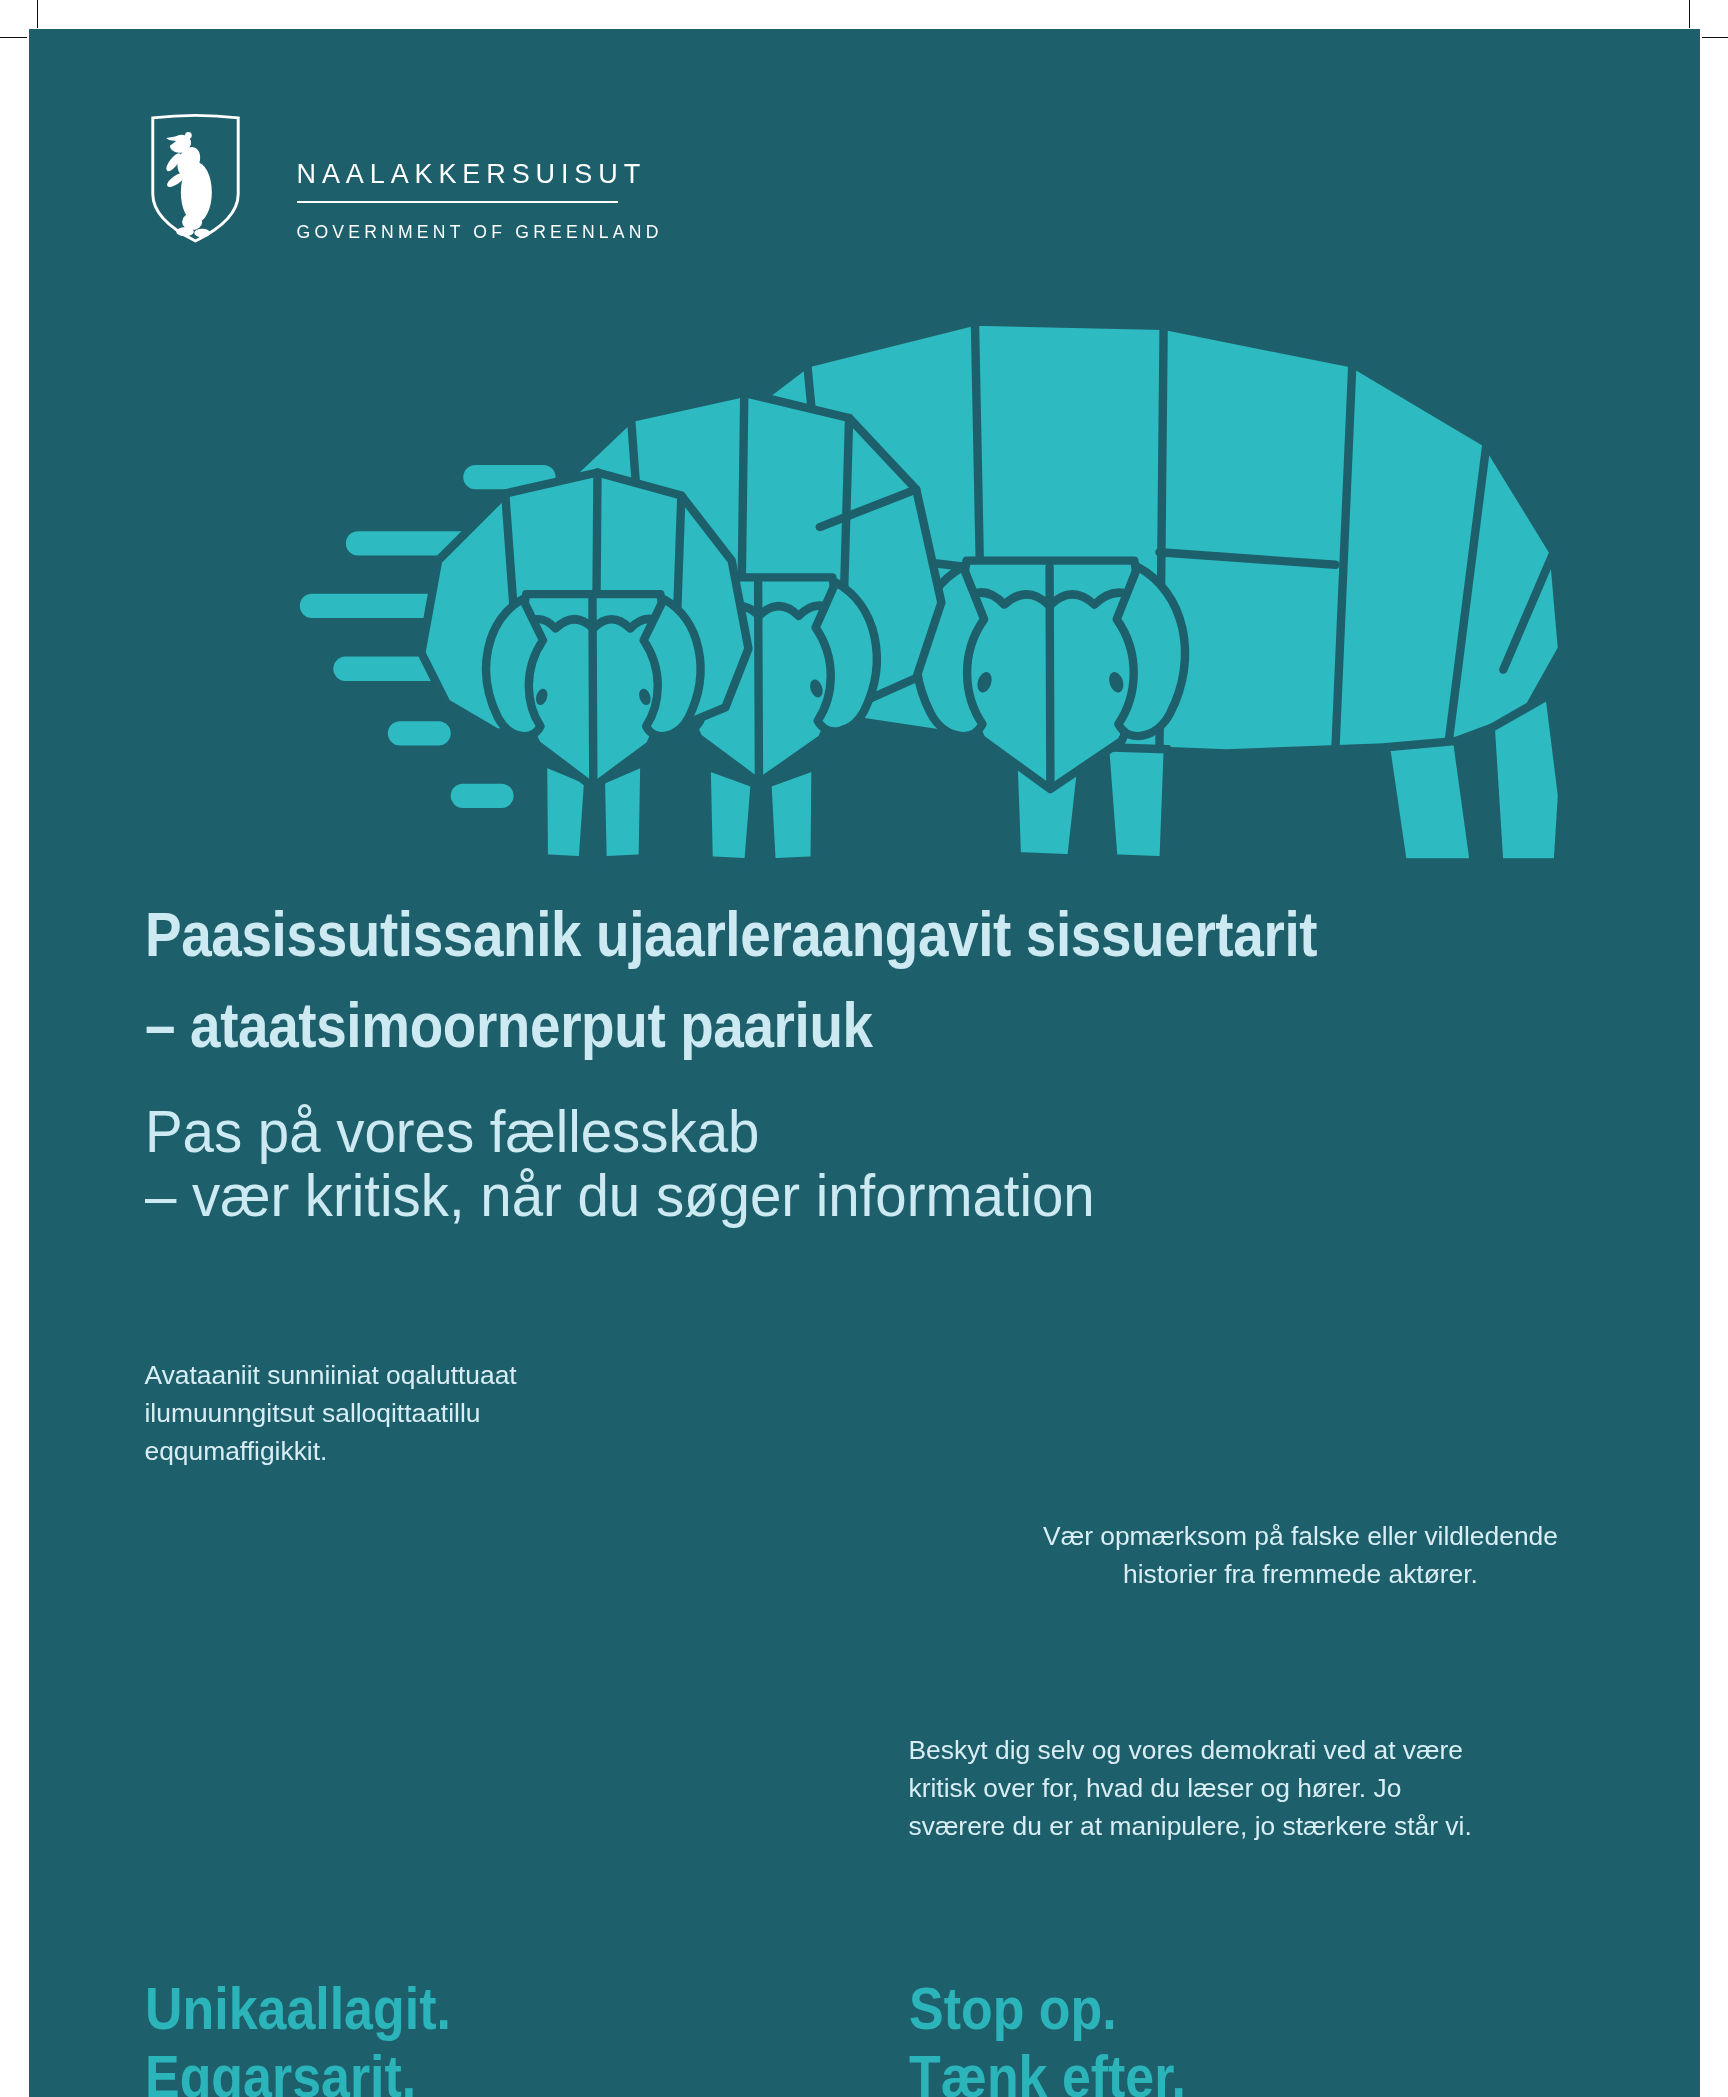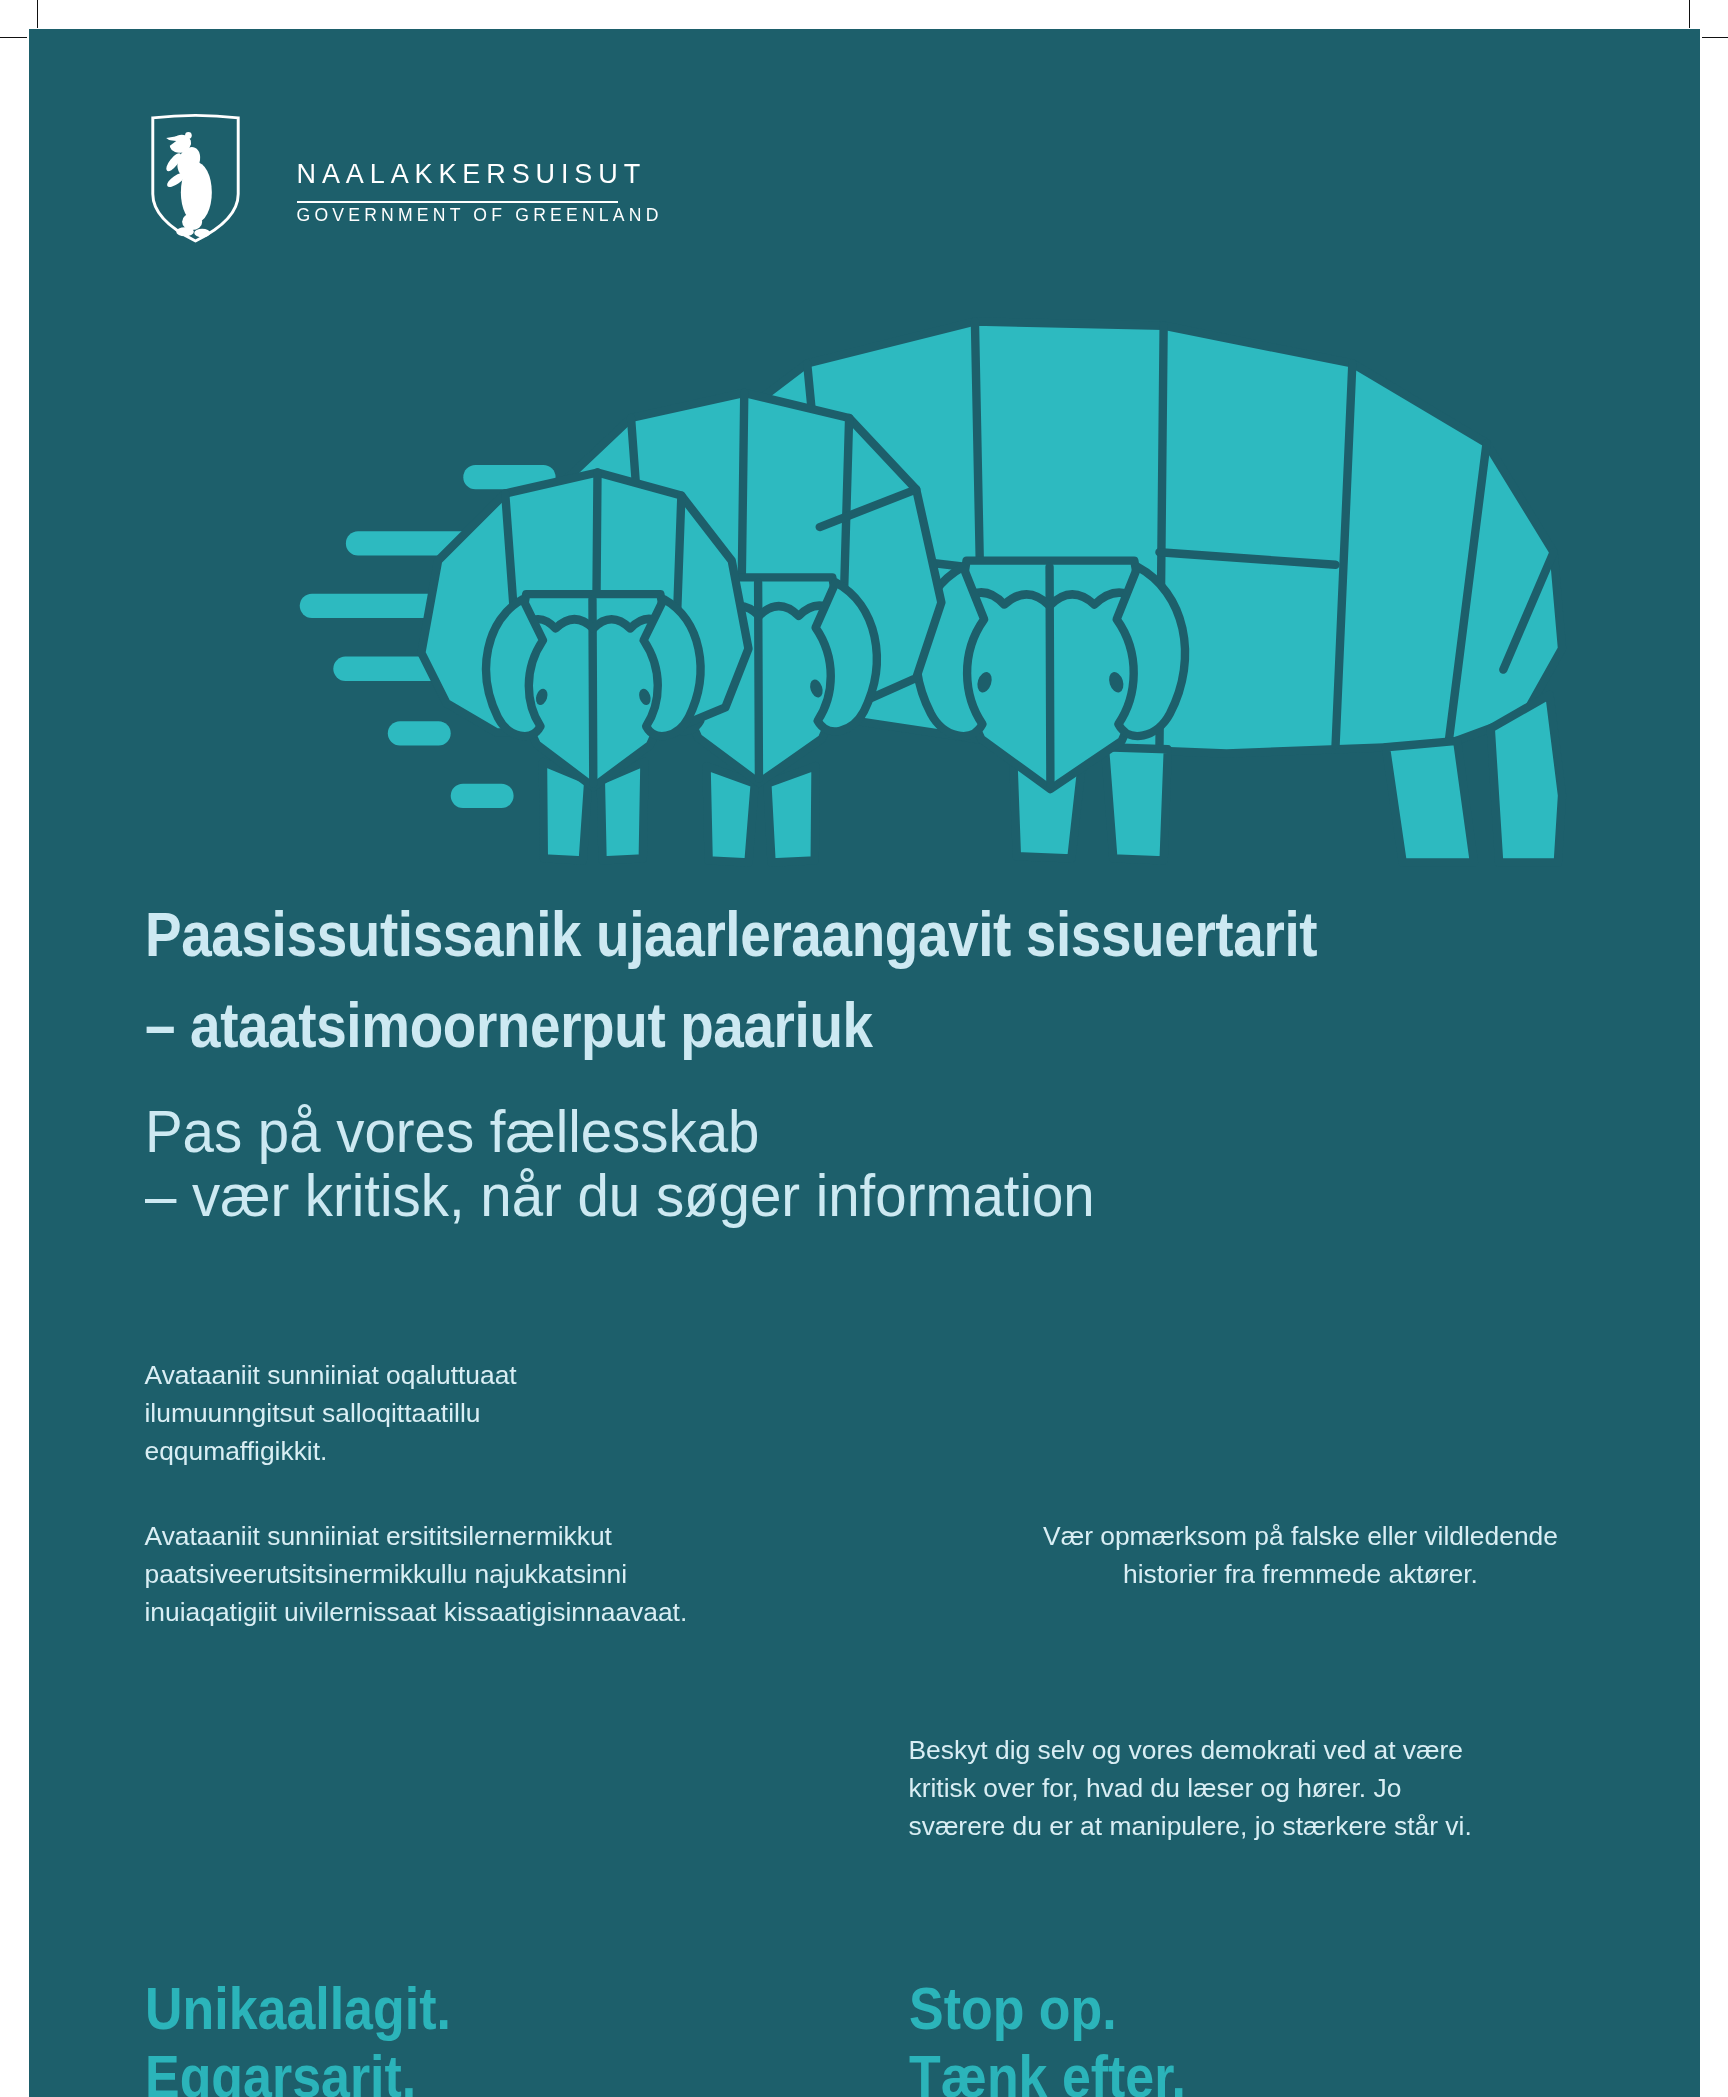--- a/index.html
+++ b/index.html
@@ -25,21 +25,21 @@
     position:absolute;left:28.5px;top:28.5px;width:1671px;height:2352px;
     background:var(--poster_bg);overflow:hidden;
   }
   .abs{position:absolute;}
 
   
   .shield{left:116px;top:83px;width:101px;height:134px;}
   .logo-text{left:268px;top:117px;width:503px;}
   .logo-org{font-size:27px;letter-spacing:5.9px;color:var(--white);font-weight:400;line-height:32px;white-space:nowrap;margin-top:12px;}
   .logo-rule{margin-top:11.3px;width:321px;height:2.1px;background:var(--white);}
-  .logo-sub{margin-top:2px;font-size:17.6px;letter-spacing:4.2px;color:var(--white);font-weight:400;white-space:nowrap;}
+  .logo-sub{margin-top:19px;font-size:17.6px;letter-spacing:4.2px;color:var(--white);font-weight:400;white-space:nowrap;}
 
   
   .hero{left:233px;top:263px;width:1321px;height:577px;}
 
   
   .h1{
     left:116px;top:860px;width:1846px;
     font-size:63px;line-height:91px;font-weight:700;letter-spacing:-0.4px;
     color:var(--pale_text);white-space:pre-line;
     transform:scaleX(.87);transform-origin:0 0;
@@ -186,23 +186,20 @@
     </div>
 
     <h1 class="abs h1">Paasissutissanik ujaarleraangavit sissuertarit
 – ataatsimoornerput paariuk</h1>
     <h2 class="abs h2">Pas på vores fællesskab
 – vær kritisk, når du søger information</h2>
 
     <p class="abs para col-l lp1">Avataaniit sunniiniat oqaluttuaat
 ilumuunngitsut salloqittaatillu
 eqqumaffigikkit.</p>
-    <p class="abs para col-l lp2">Avataaniit sunniiniat ersititsilernermikkut
-paatsiveerutsitsinermikkullu najukkatsinni
-inuiaqatigiit uivilernissaat kissaatigisinnaavaat.</p>
     <p class="abs para col-r rp1">Vær opmærksom på falske eller vildledende
 historier fra fremmede aktører.</p>
     <p class="abs para col-r rp3">Beskyt dig selv og vores demokrati ved at være
 kritisk over for, hvad du læser og hører. Jo
 sværere du er at manipulere, jo stærkere står vi.</p>
 
     <div class="abs cta" style="left:116px;">Unikaallagit.
 Eqqarsarit.
 Tusarfik misissoruk.</div>
     <div class="abs cta" style="left:880px;">Stop op.

